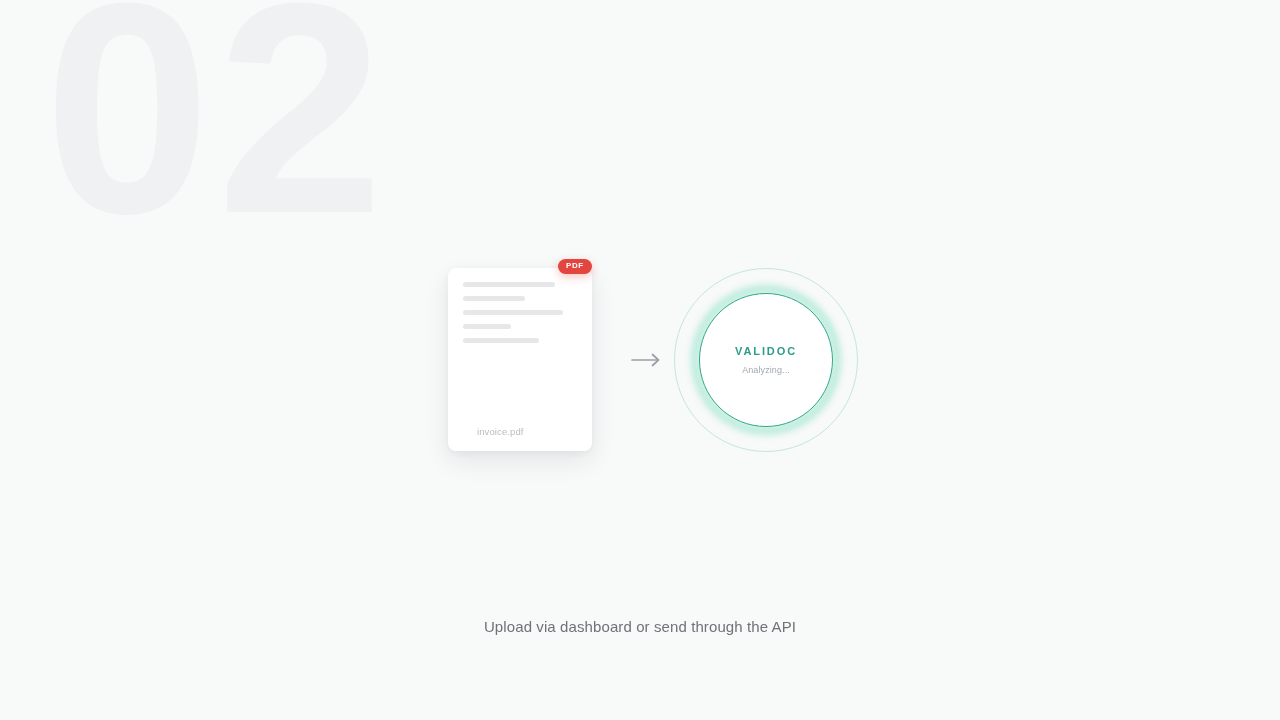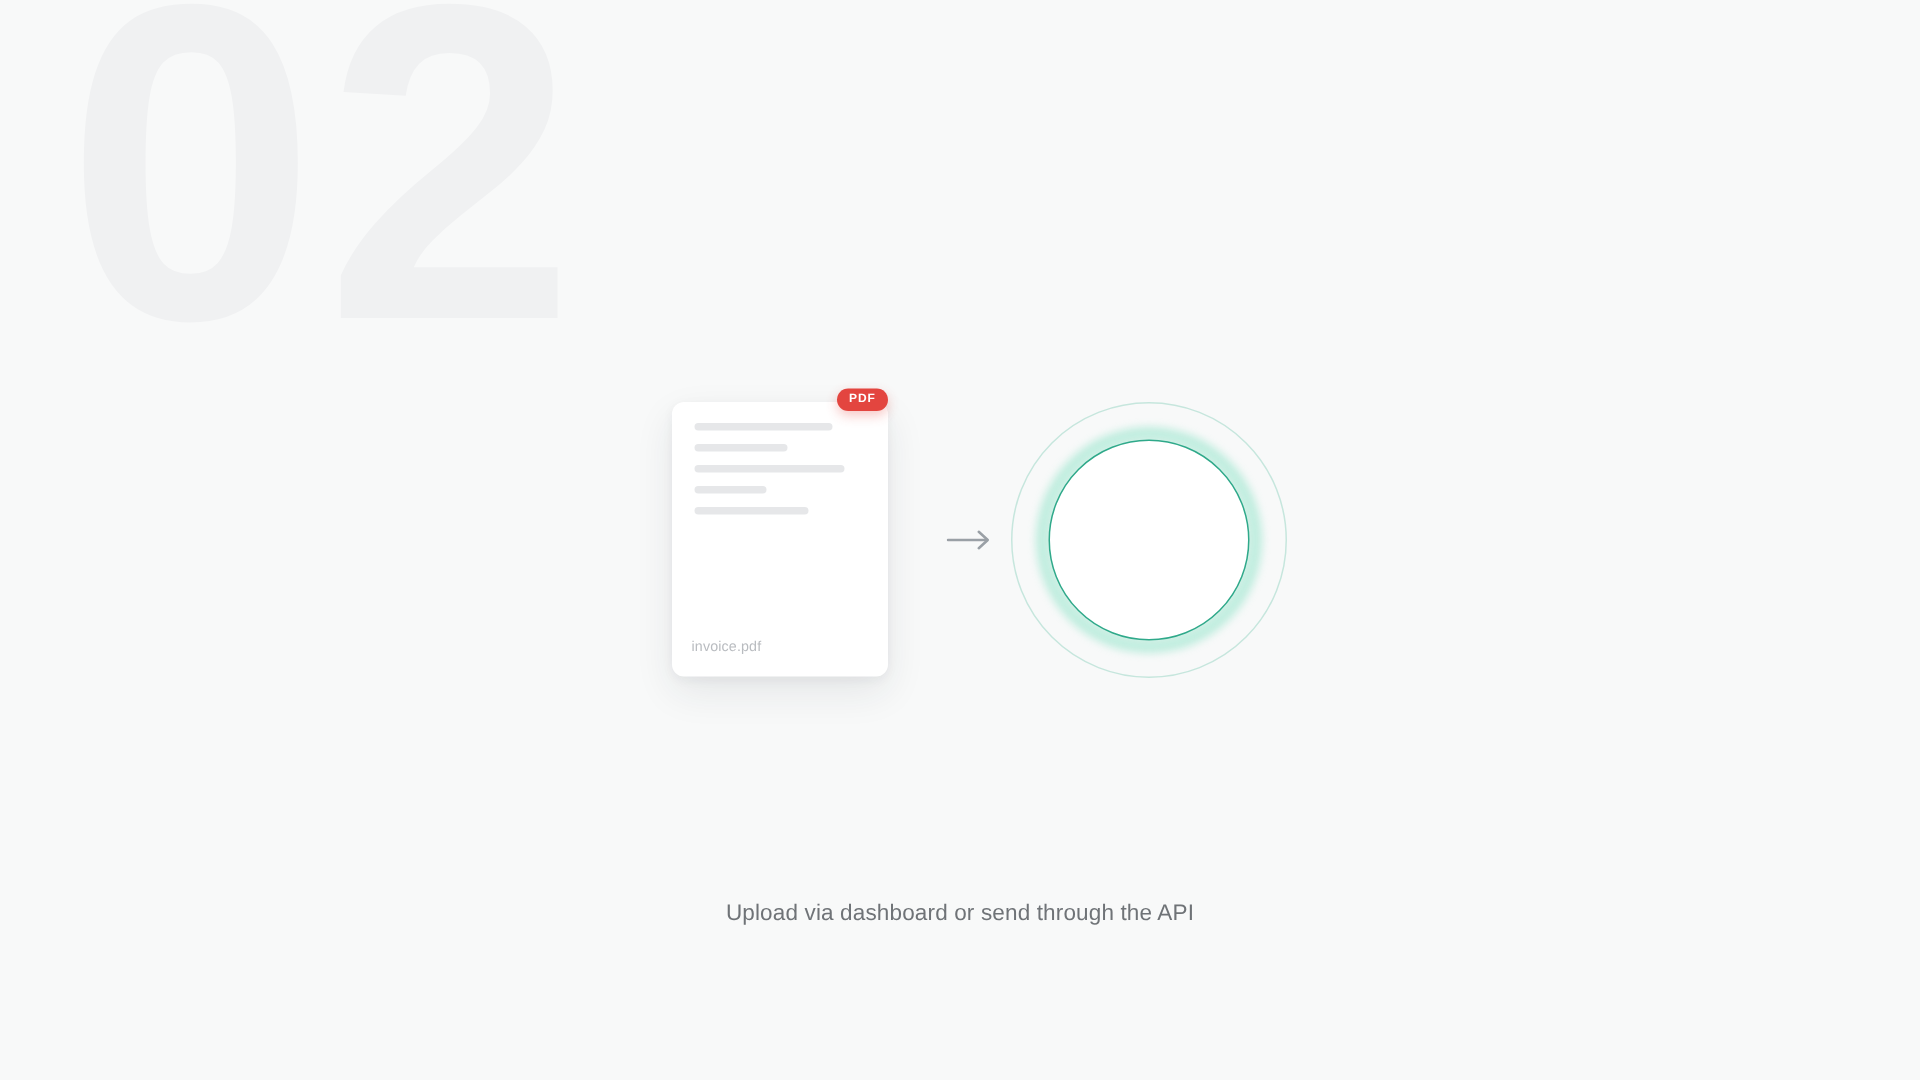--- a/index.html
+++ b/index.html
@@ -63,21 +63,21 @@
 
   .skeleton-line {
     height: 5px;
     border-radius: 2.5px;
     background: #e6e7e9;
     margin-bottom: 9px;
   }
 
   #doc-filename {
     position: absolute;
-    left: 13px;
+    left: 29px;
     bottom: 14px;
     font-size: 9.5px;
     color: #b9bcc0;
     letter-spacing: 0.1px;
   }
 
   
   #pdf-badge {
     position: absolute;
     left: 558px;
@@ -171,21 +171,21 @@
   #status-label {
     font-size: 9px;
     color: #a3a8ad;
     letter-spacing: 0.1px;
   }
 
   
   #caption {
     position: absolute;
     left: 0;
-    top: 600px;
+    top: 618px;
     width: 1280px;
     text-align: center;
     font-size: 15px;
     color: #6f7377;
     letter-spacing: 0.1px;
   }
 </style>
 </head>
 <body>
 
@@ -210,17 +210,21 @@
     <svg width="32" height="14" viewBox="0 0 32 14" fill="none" aria-hidden="true">
       <path d="M1 7 H27" stroke="currentColor" stroke-width="1.7" stroke-linecap="round"></path>
       <path d="M21.5 1.5 L27.5 7 L21.5 12.5" stroke="currentColor" stroke-width="1.7" stroke-linecap="round" stroke-linejoin="round" fill="none"></path>
     </svg>
   </div>
 
   <div id="scan-circle">
     <div id="scan-ring-outer"></div>
     <div id="scan-glow"></div>
     <div id="scan-ring-inner"></div>
+    <div id="scan-content">
+      <div id="brand-label">VALIDOC</div>
+      <div id="status-label">Analyzing...</div>
+    </div>
   </div>
 
 </div>
 
 <div id="caption">Upload via dashboard or send through the API</div>
 
 </body></html>

